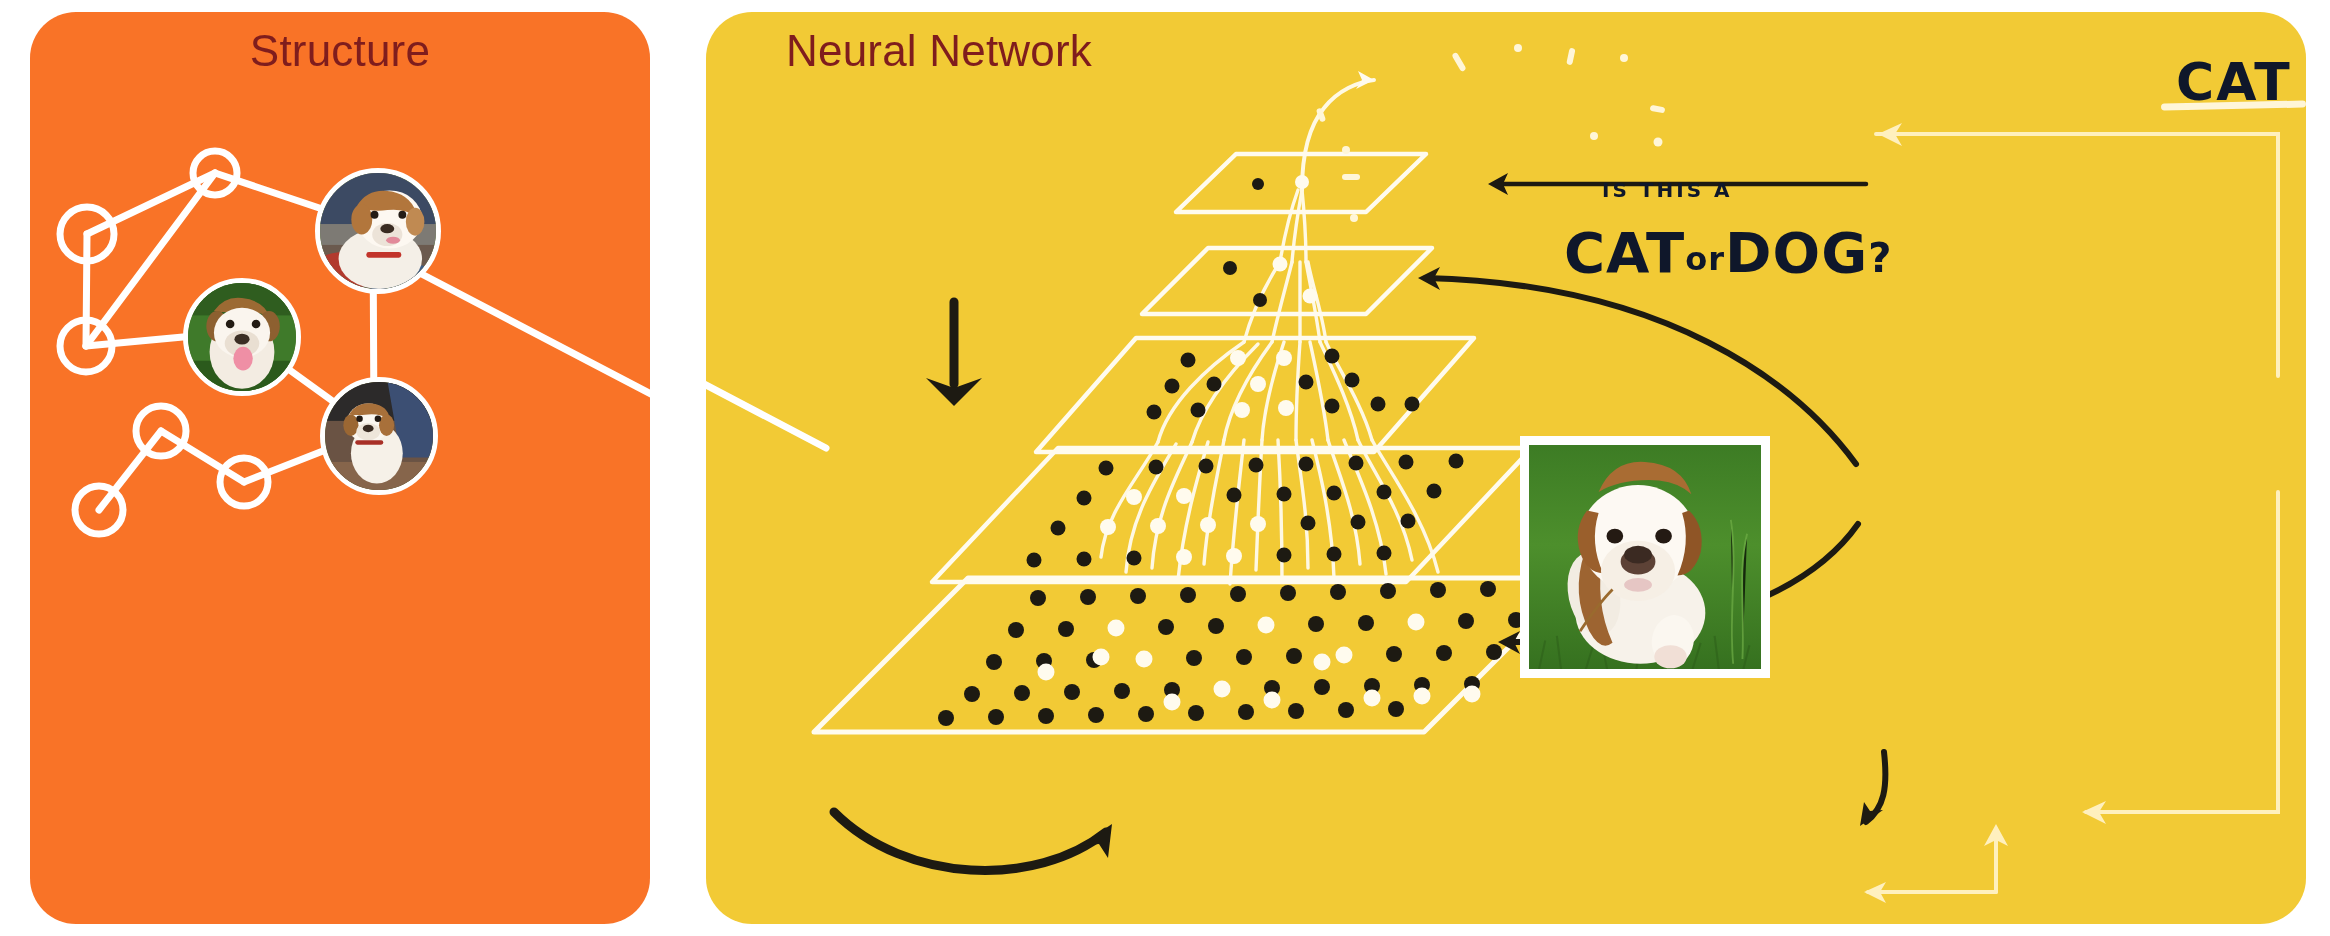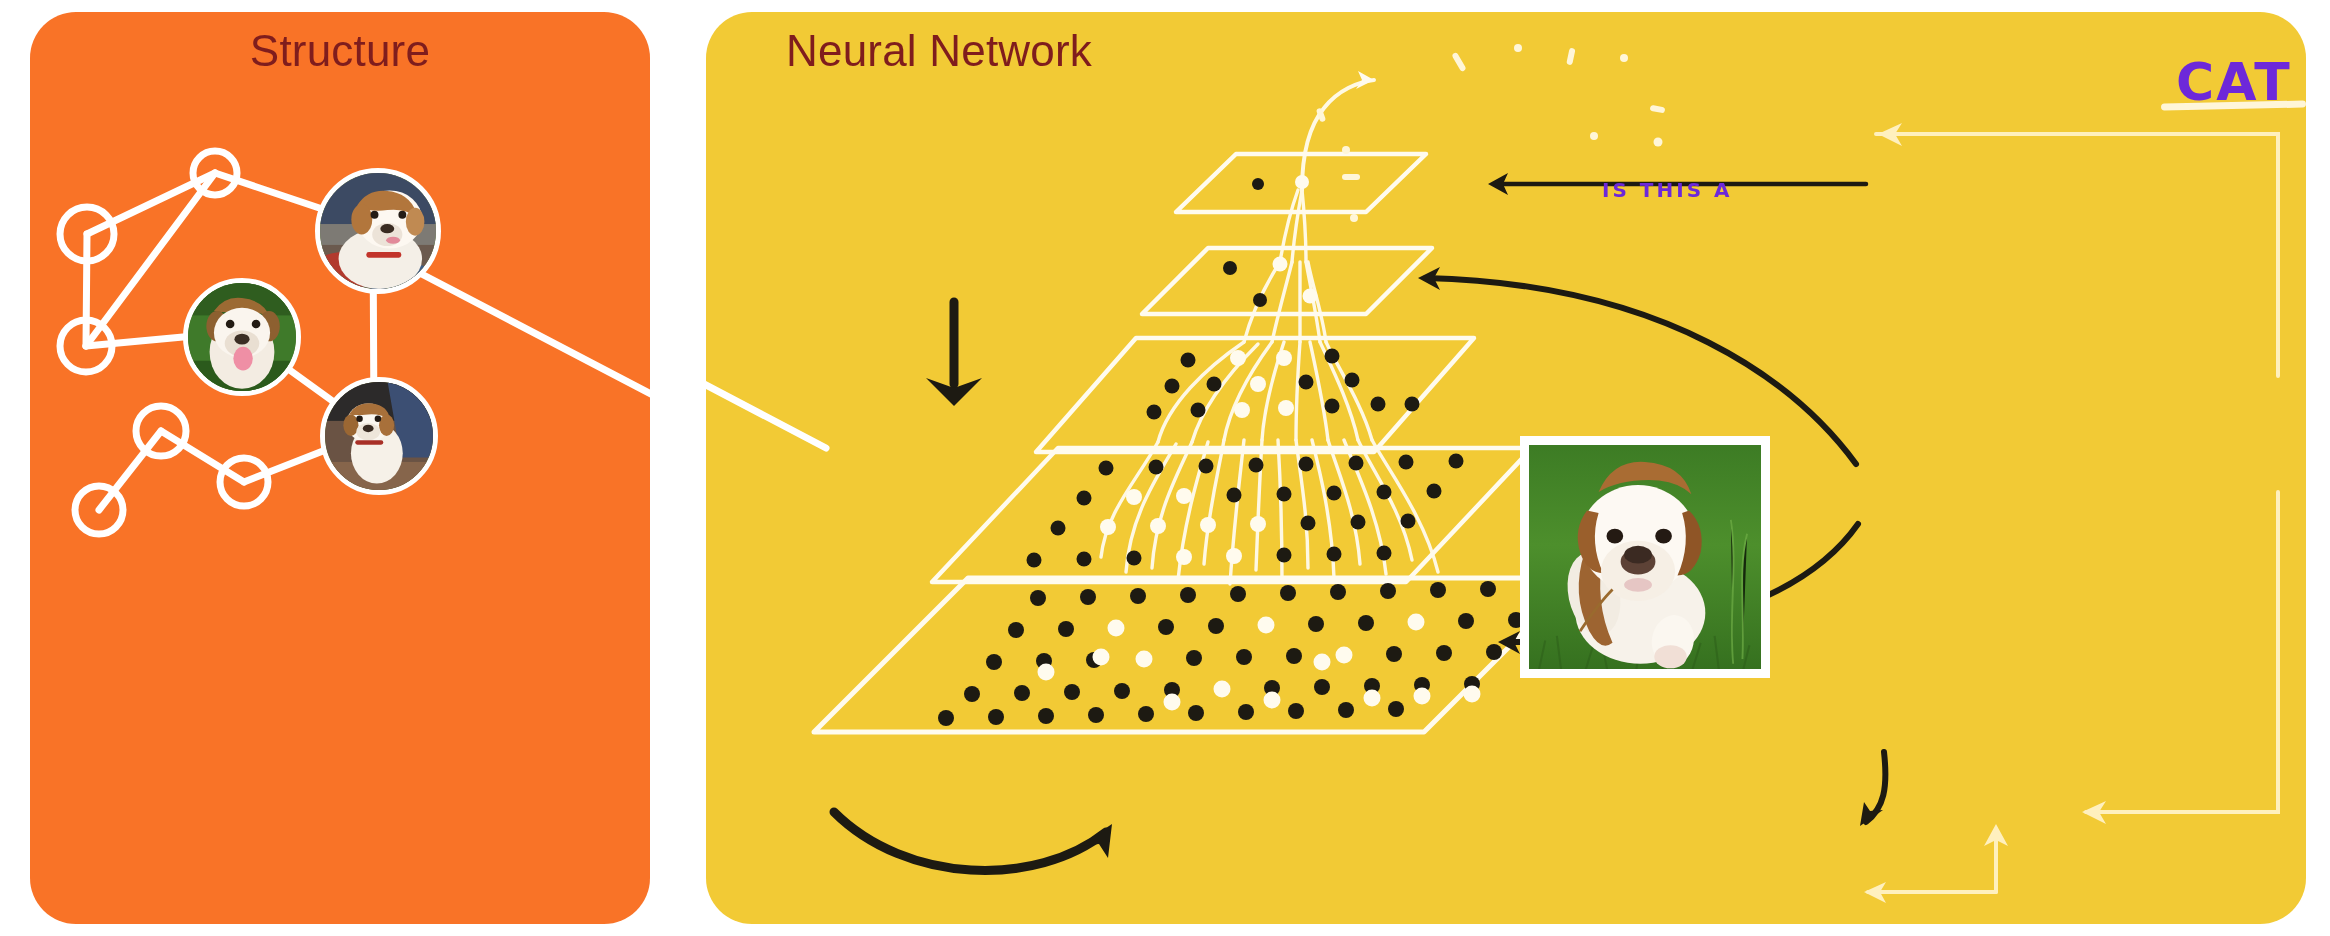--- a/index.html
+++ b/index.html
@@ -22,21 +22,21 @@
   
   .photo-node{position:absolute;border-radius:50%;border:5px solid #fff;overflow:hidden;background:#5c7a33;}
   .photo-node .ph{width:100%;height:100%;display:block;}
 
   
   #input-photo{position:absolute;left:814px;top:424px;width:250px;height:242px;background:#fff;
                padding:9px;box-sizing:border-box;box-shadow:0 0 0 0 rgba(0,0,0,0);}
   #input-photo .ph{width:100%;height:100%;display:block;}
 
   
-  .hand{position:absolute;font-family:"DejaVu Sans",sans-serif;font-weight:bold;color:#6d28d9;
+  .hand{position:absolute;font-family:"DejaVu Sans",sans-serif;font-weight:bold;color:#0f172a;
         letter-spacing:2px;white-space:nowrap;}
   .hand.small{font-size:20px;letter-spacing:3px;}
   .hand.big{font-size:56px;letter-spacing:1px;}
 
   #q-line1{left:896px;top:166px;}
   #q-line2{left:858px;top:208px;}
   #q-or{font-size:32px;letter-spacing:1px;position:relative;top:-2px;}
   #q-qm{font-size:40px;}
 
   #cat-label{left:1470px;top:40px;font-size:52px;letter-spacing:2px;}
@@ -422,19 +422,22 @@
         <ellipse cx="47" cy="49" rx="6" ry="3.8" fill="#3b2a22"></ellipse>
         <ellipse cx="47" cy="62" rx="6" ry="3" fill="#e6c6c4"></ellipse>
         <ellipse cx="37" cy="41" rx="3.6" ry="3.2" fill="#241a13"></ellipse>
         <ellipse cx="58" cy="41" rx="3.6" ry="3.2" fill="#241a13"></ellipse>
         <path d="M36 64 q-6 6 -14 18" stroke="#9a6a2e" stroke-width="1.2" fill="none"></path>
       </svg>
     </div>
 
     <div class="hand small" id="q-line1">IS THIS A</div>
 
+    <div class="hand big" id="q-line2">
+      <span>CAT</span><span id="q-or">or</span><span>DOG</span><span id="q-qm">?</span>
+    </div>
 
     <div class="hand" id="cat-label">CAT</div>
     <div id="cat-strike"></div>
 
   </div>
 
 </div>
 
 </body></html>

